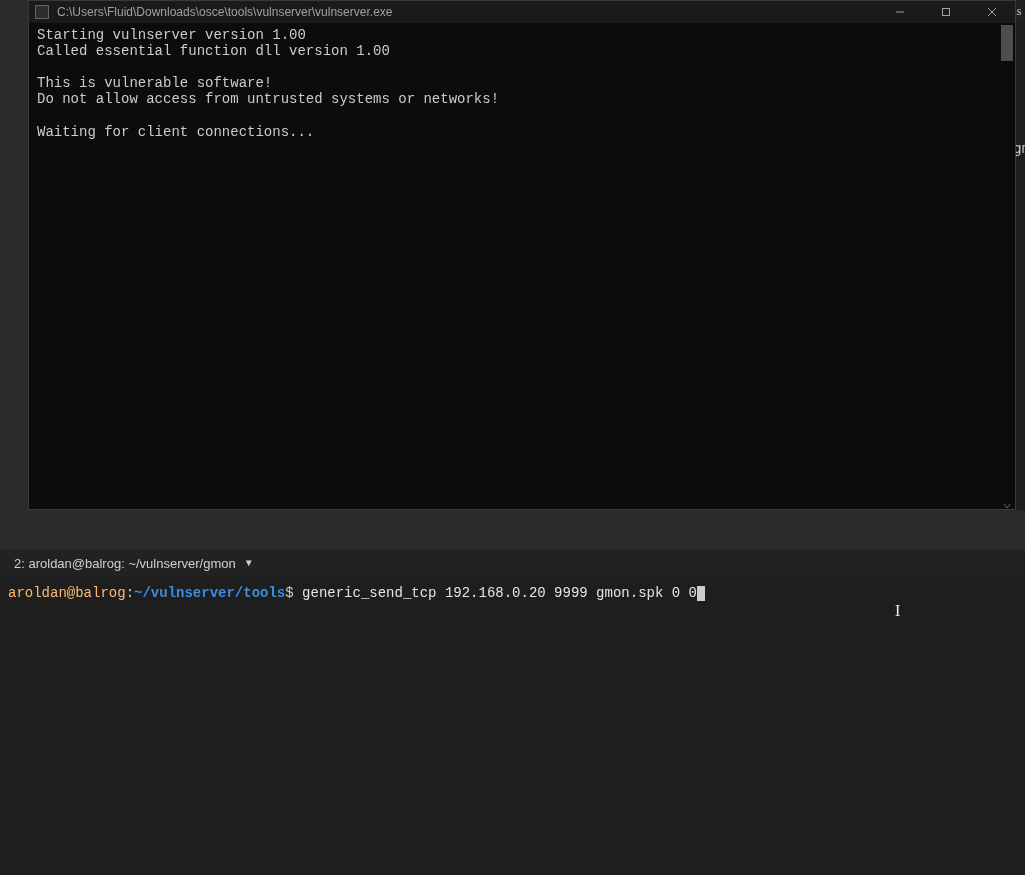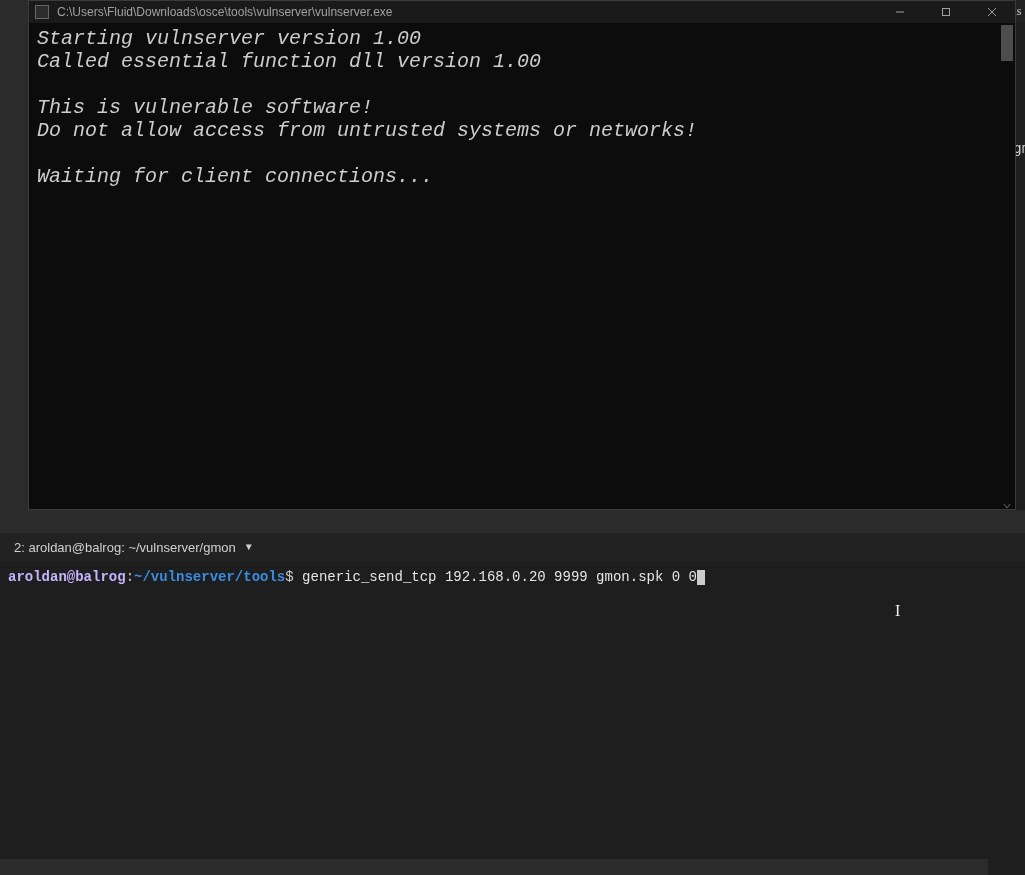--- a/index.html
+++ b/index.html
@@ -72,25 +72,24 @@
       position: absolute;
       top: 22px;
       left: 0;
       right: 0;
       bottom: 0;
       background: #0c0c0c;
       padding: 4px 8px;
     }
     .console-text {
       color: #cccccc;
-      font-size: 20px;
+      font-size: 14px;
       font-family: Consolas, 'Courier New', monospace;
       white-space: pre;
       line-height: 1.15;
-      font-style: italic;
     }
     .scrollbar-track {
       position: absolute;
       right: 0;
       top: 22px;
       width: 16px;
       height: 486px;
       background: #0c0c0c;
     }
     .scrollbar-thumb {
@@ -136,21 +135,21 @@
       position: absolute;
       top: 140px;
       left: 0;
       color: #cccccc;
       font-size: 14px;
       font-family: Consolas, monospace;
       white-space: nowrap;
     }
     .bottom-terminal {
       position: absolute;
-      top: 533px;
+      top: 549px;
       left: 0;
       width: 1025px;
       height: 326px;
       background: #1e1e1e;
     }
     .tab-bar {
       height: 28px;
       background: #222222;
       display: flex;
       align-items: center;
@@ -166,22 +165,22 @@
       color: #d0d0d0;
       font-size: 10px;
     }
     .terminal-body {
       padding: 7px 8px;
       font-size: 14px;
       font-family: Consolas, 'Courier New', monospace;
       line-height: 1.3;
     }
     .prompt-user {
-      color: #c4b5fd;
-      font-weight: bold;
+      color: #fdba74;
+      font-weight: normal;
     }
     .prompt-colon {
       color: #cccccc;
     }
     .prompt-path {
       color: #3a8de0;
       font-weight: bold;
     }
     .prompt-dollar {
       color: #cccccc;

